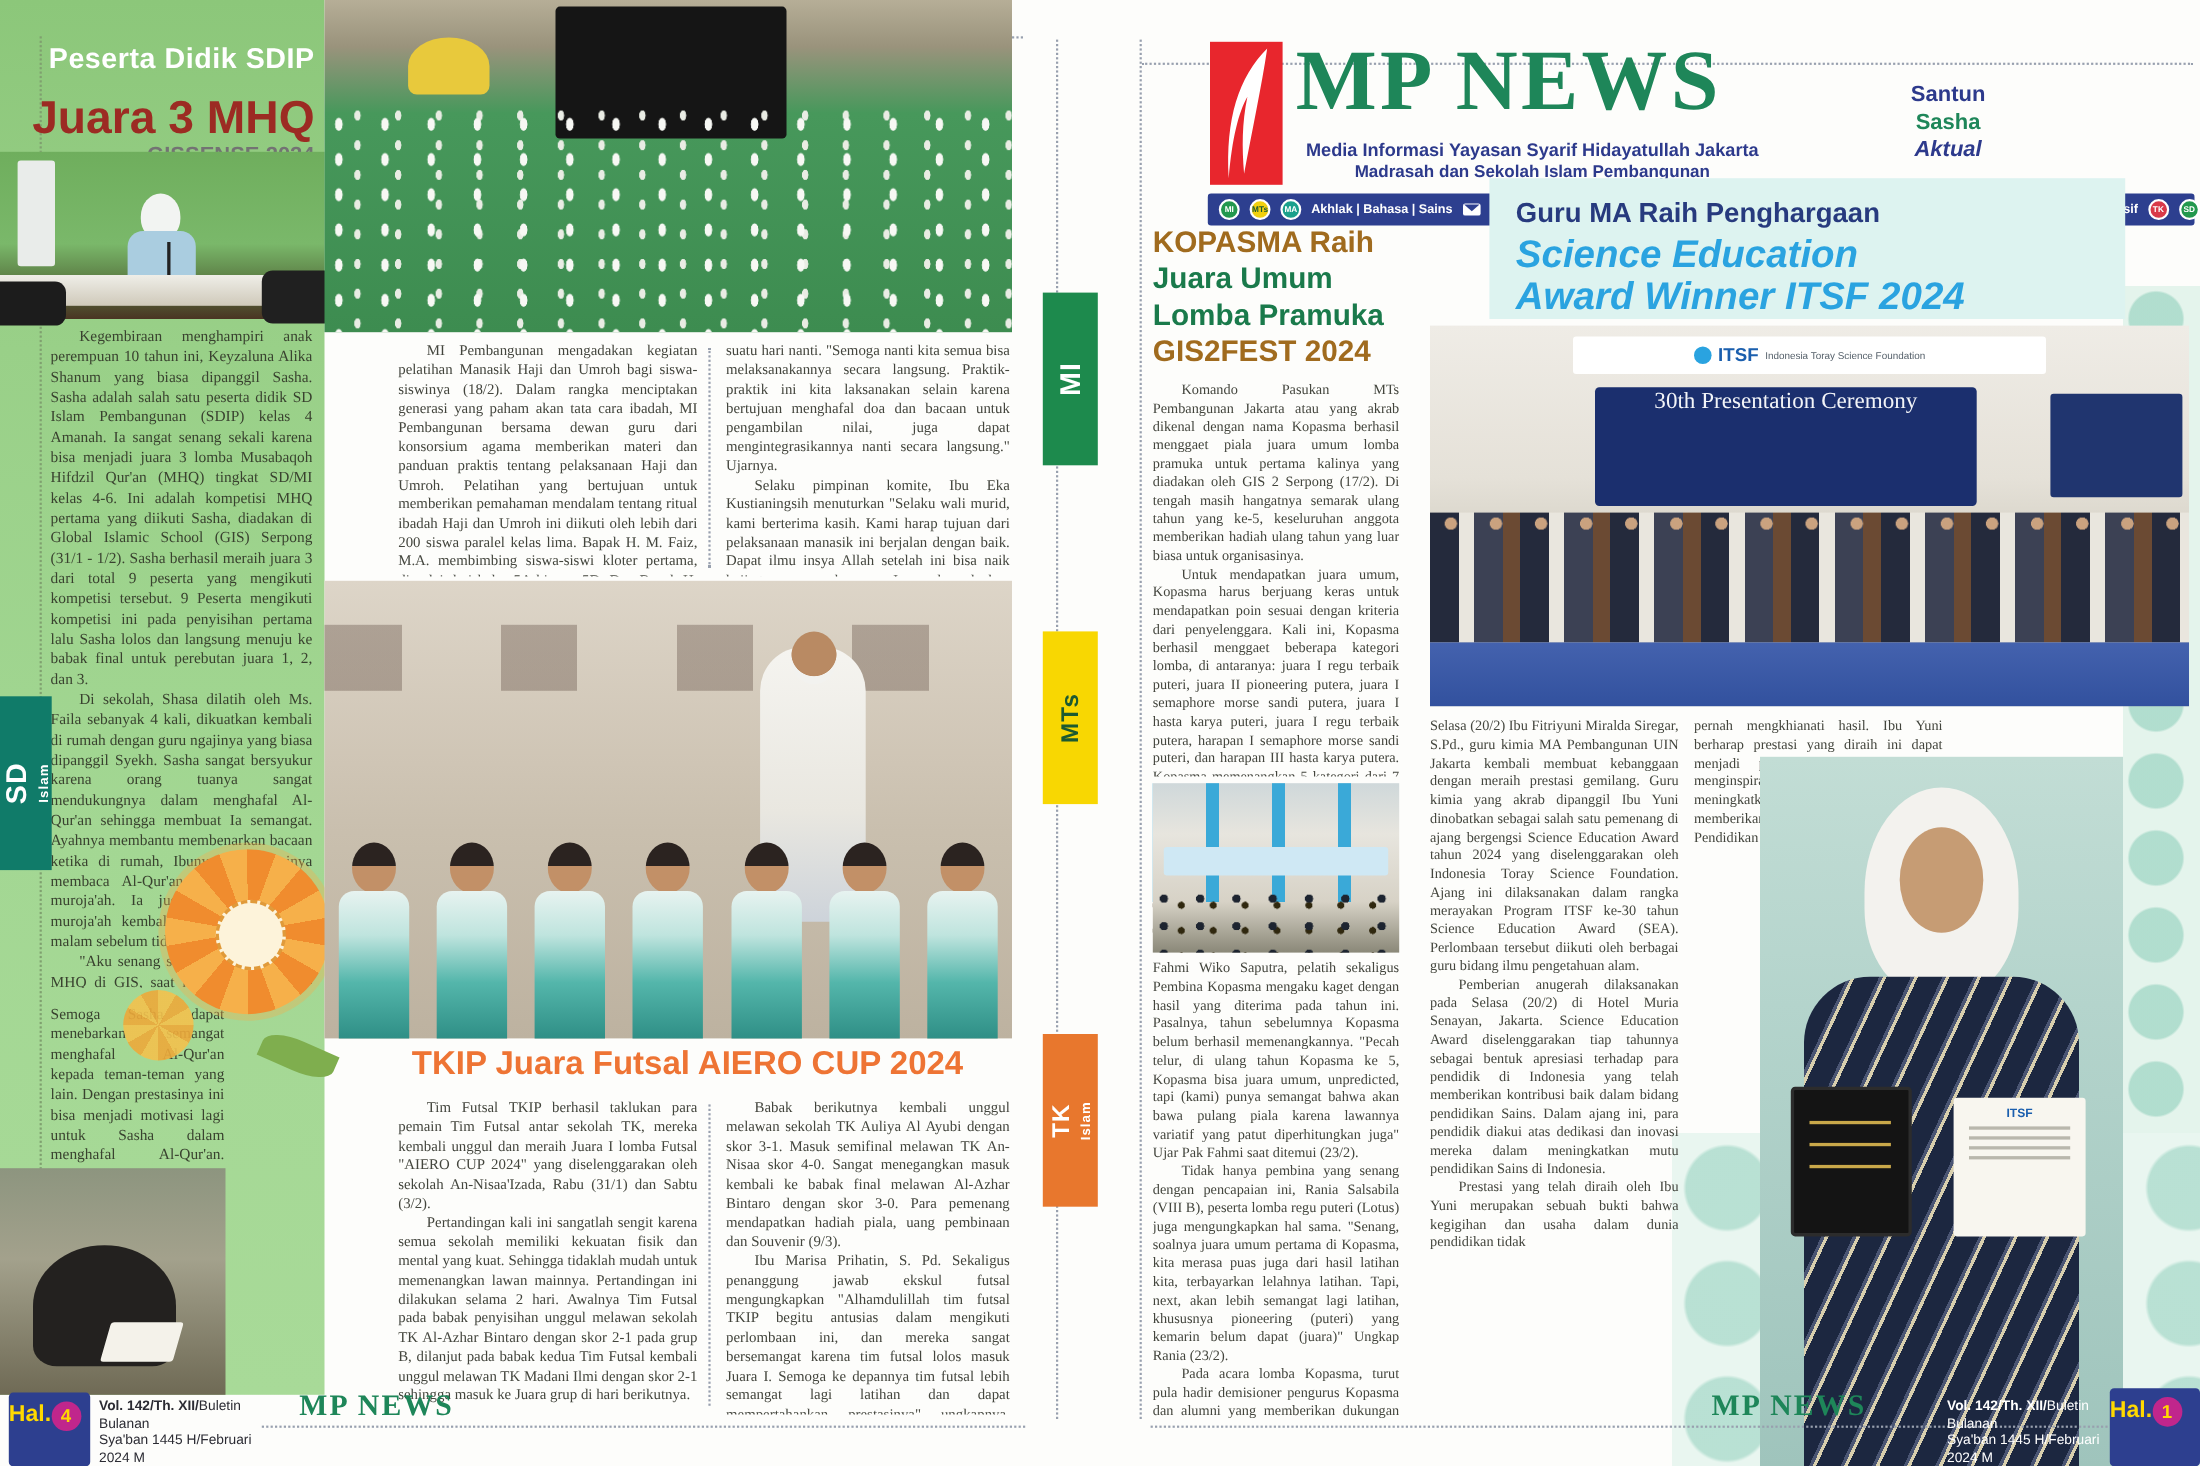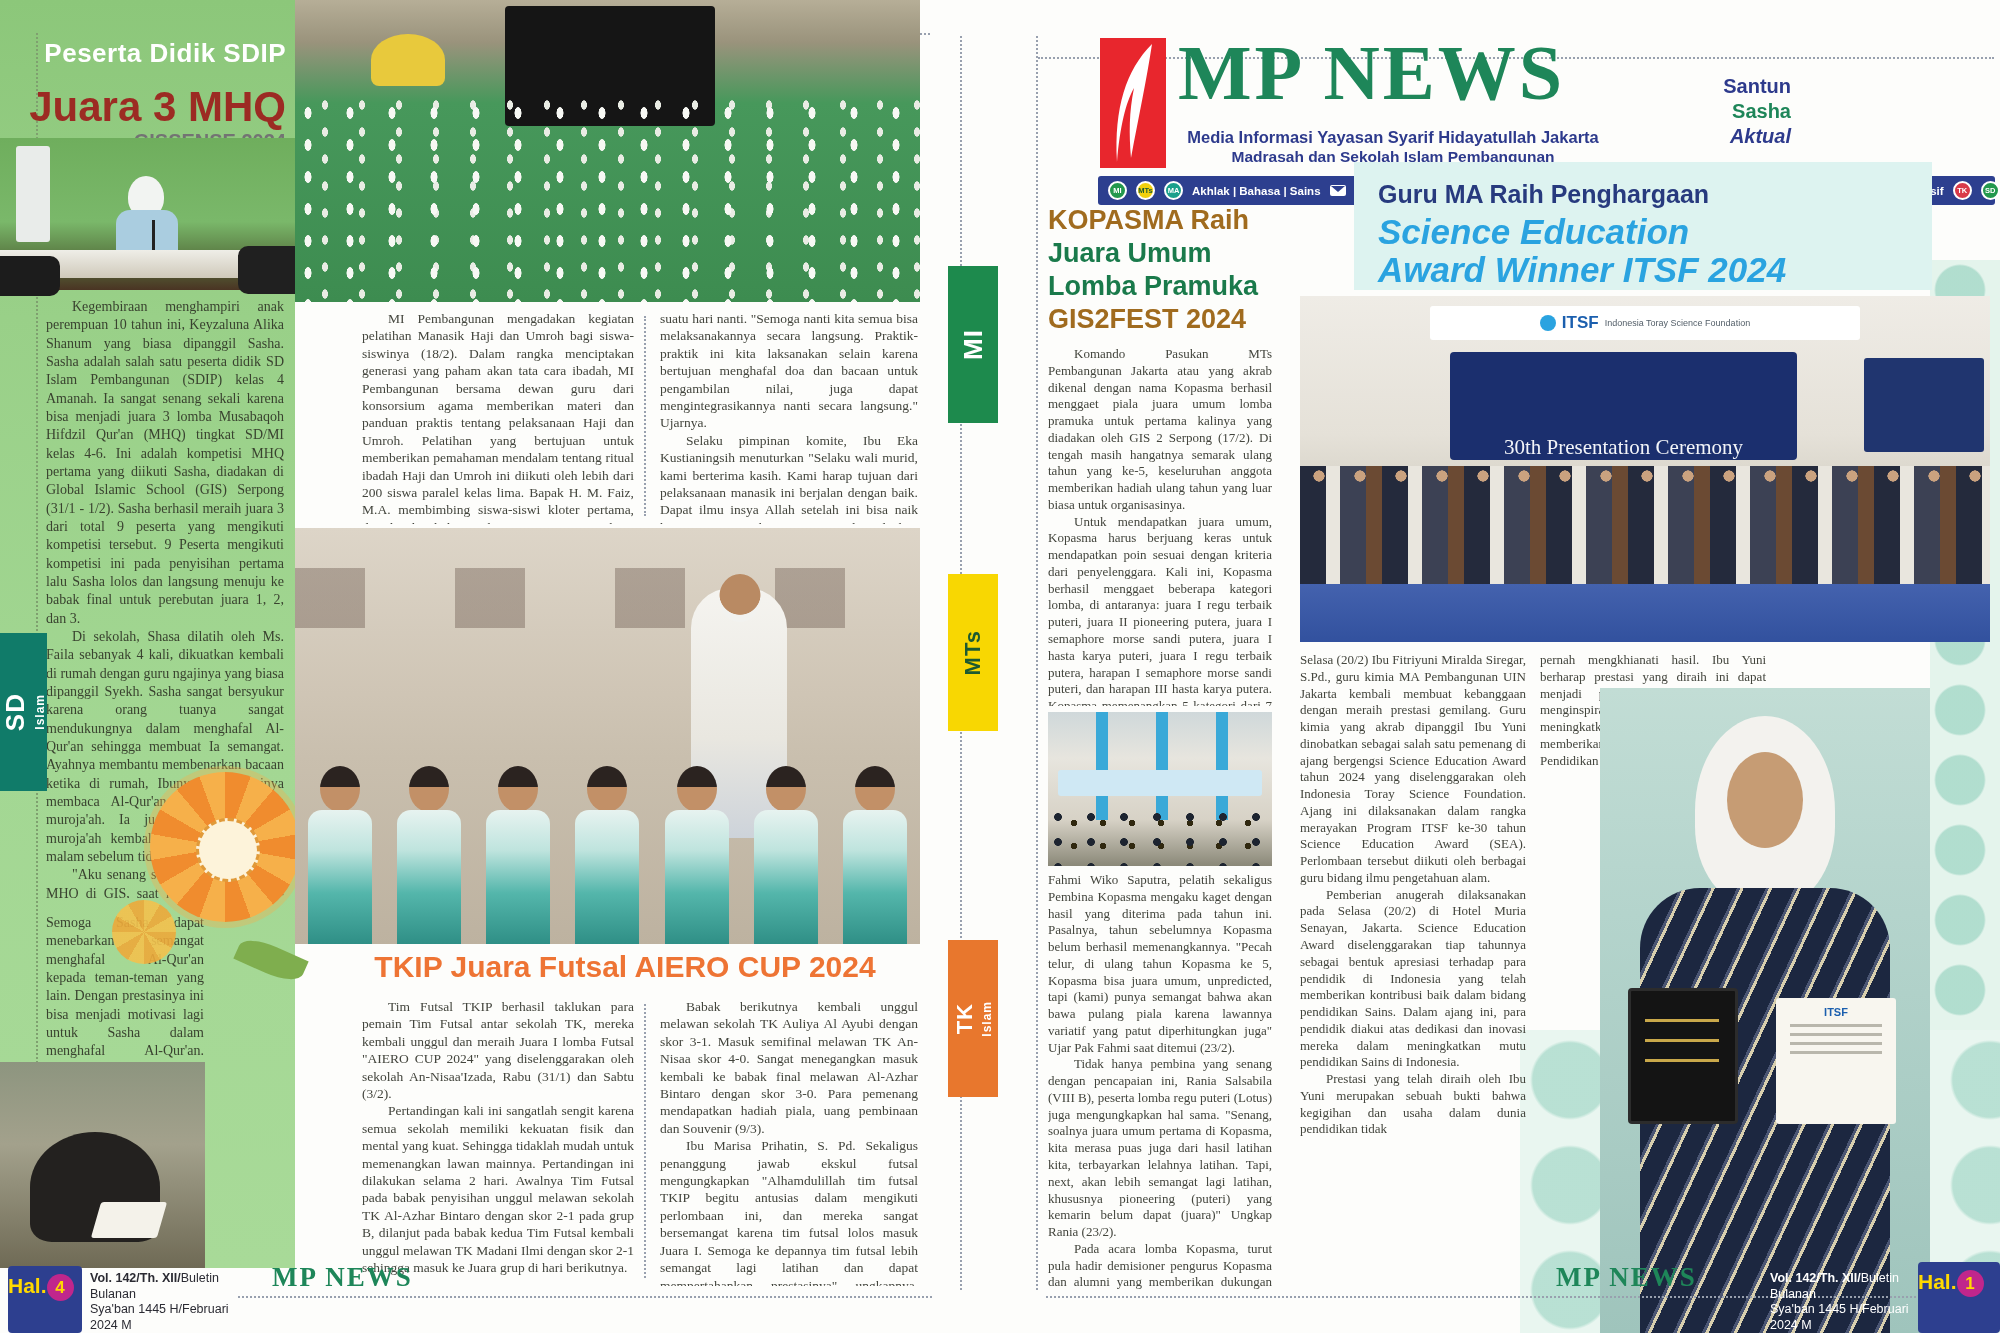--- a/index.html
+++ b/index.html
@@ -105,21 +105,21 @@
   .tab-ma{left:1976px;top:558px;width:24px;height:110px;background:#41b9cf;color:#fff;}
   .vbig{font-size:26px;} .vsmall{font-size:12px;font-weight:bold;} .vma{font-size:17px;}
 
   
   .quillbox{left:1100px;top:38px;width:66px;height:130px;background:#e8262d;}
   .mpnews{position:absolute;left:1178px;top:34px;font-family:"Liberation Serif",serif;
     font-weight:bold;font-size:78px;color:#1e8659;letter-spacing:3px;line-height:1;}
   .tagline{position:absolute;left:1178px;top:128px;width:430px;text-align:center;
     font-family:"Liberation Sans",sans-serif;font-weight:bold;color:#2d3a8c;}
   .tagline .t1{font-size:16.5px;} .tagline .t2{font-size:15.5px;margin-top:1px;}
-  .motto{position:absolute;left:1651px;top:74px;width:140px;text-align:right;
+  .motto{position:absolute;left:1701px;top:74px;width:140px;text-align:center;
     font-family:"Liberation Sans",sans-serif;font-weight:bold;font-size:20px;line-height:1.25;}
   .motto .m1{color:#2d3a8c;} .motto .m2{color:#1e8659;} .motto .m3{color:#2d3a8c;font-style:italic;}
 
   .navbar{position:absolute;left:1098px;top:176px;width:897px;height:29px;background:#2d3f8f;
     border-radius:3px;display:flex;align-items:center;gap:9px;padding:0 10px;box-sizing:border-box;
     font-family:"Liberation Sans",sans-serif;font-weight:bold;font-size:11.5px;color:#fff;white-space:nowrap;}
   .badge{width:19px;height:19px;border-radius:50%;border:2px solid #fff;box-sizing:border-box;
     display:inline-flex;align-items:center;justify-content:center;font-size:7.5px;flex:0 0 auto;}
   .b-mi{background:#23984d;color:#fff;} .b-mts{background:#f2d00e;color:#1c5a31;}
   .b-ma{background:#1ba08c;color:#fff;} .b-tk{background:#d93a49;color:#fff;}
@@ -163,21 +163,21 @@
   .itsf-t1{top:212px;} .itsf-t2{top:250px;}
   .photo-itsf{left:1300px;top:296px;width:690px;height:346px;
     background:linear-gradient(180deg,#efece6 0%,#e5e1d8 40%,#d8d4c9 55%,#cdc9bd 62%);}
   .itsf-band{position:absolute;left:130px;top:10px;width:430px;height:34px;background:#fff;
     border-radius:3px;display:flex;align-items:center;justify-content:center;gap:6px;
     font-family:"Liberation Sans",sans-serif;}
   .itsf-band .dot{width:16px;height:16px;border-radius:50%;background:#2aa3e0;}
   .itsf-band .lg{font-weight:bold;font-size:17px;color:#1b5fae;}
   .itsf-band .org{font-size:9px;color:#55606a;}
   .itsf-screen{position:absolute;left:150px;top:56px;width:347px;height:108px;background:#1b2f6e;
-    border-radius:4px;display:flex;align-items:flex-end;justify-content:center;}
+    border-radius:4px;display:flex;align-items:flex-start;justify-content:center;}
   .itsf-screen span{font-family:"Liberation Serif",serif;font-size:21px;color:#f2f4f8;}
   .itsf-screen2{position:absolute;right:6px;top:62px;width:120px;height:94px;background:#20356f;
     border-radius:3px;}
   .itsf-people{position:absolute;left:0;top:170px;width:100%;height:118px;
     background-image:radial-gradient(circle 8px at 19px 10px,#caa27f 68%,rgba(0,0,0,0) 72%),
       repeating-linear-gradient(90deg,#242a3c 0 26px,#e9e6de 26px 40px,#3c4154 40px 66px,#6b4a33 66px 82px);
     background-size:41px 100%,auto;}
   .itsf-carpet{position:absolute;left:0;bottom:0;width:100%;height:58px;
     background:linear-gradient(180deg,#4462ae,#32519e);}
   .itsf-c1{left:1300px;top:652px;width:226px;height:640px;font-size:13px;}

